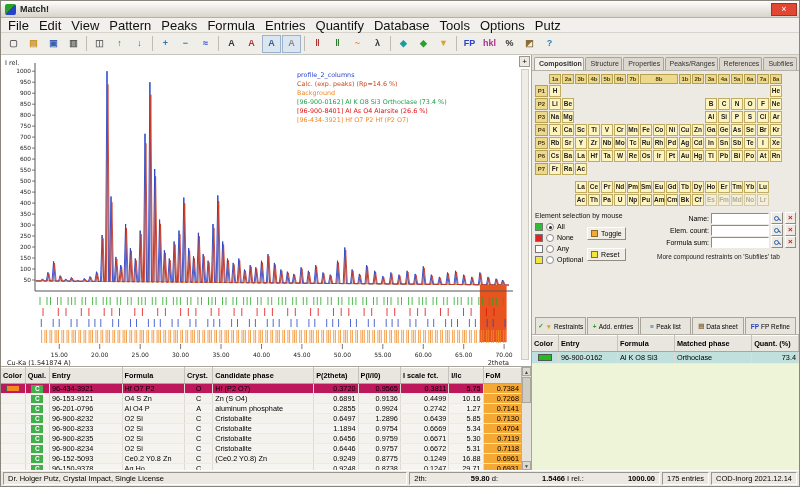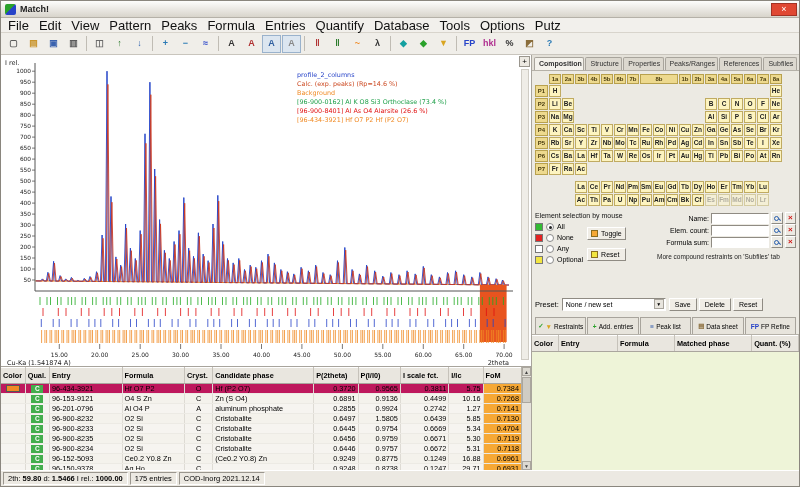--- a/index.html
+++ b/index.html
@@ -89,21 +89,21 @@
 
   .matched-wrap{height:136px;background:#eef4d8;border-top:1px solid #b5b1a8;flex:0 0 auto;overflow:hidden;}
   #matchedtable table{width:100%;}
   #matchedtable tbody tr:nth-child(even) td{background:transparent;}
   #matchedtable td{height:11px;line-height:11px;background:transparent;}
   #matchedtable tr.sel td{background:#bfe0dc;}
 
   .statusbar{height:16px;display:flex;align-items:center;gap:2px;background:#ece9e2;border-top:1px solid #fff;padding:1px 2px;flex:0 0 auto;}
   .seg{border:1px solid;border-color:#9a968e #fff #fff #9a968e;font-size:7.5px;height:13px;line-height:11px;padding:0 4px;white-space:nowrap;overflow:hidden;}
   .seg.grow{flex:1;}
-  #readout b{font-weight:bold;}
+  #readout b{font-weight:bold;margin-left:42px;}
   #chartwrap{position:absolute;left:0;top:0;}
   svg text{font-family:"DejaVu Sans",sans-serif;}
 </style>
 </head>
 <body>
 
 <div class="app">
   <div class="titlebar">
     <span class="app-icon"></span>
     <span class="title-text">Match!</span>
@@ -791,37 +791,37 @@
                     <div class="sw" style="background:transparent;border-color:transparent"></div>
                   </td>
                   <td class="ctr">
                     <div class="qual">C</div>
                   </td>
                   <td>96-900-8232</td>
                   <td>O2 Si</td>
                   <td class="ctr">C</td>
                   <td>Cristobalite</td>
                   <td class="num">0.6497</td>
-                  <td class="num">1.5805</td>
+                  <td class="num">1.2896</td>
                   <td class="num">0.6439</td>
                   <td class="num">5.85</td>
                   <td class="fom">0.7130</td>
                 </tr>
                 <tr class="">
                   <td class="ctr">
                     <div class="sw" style="background:transparent;border-color:transparent"></div>
                   </td>
                   <td class="ctr">
                     <div class="qual">C</div>
                   </td>
                   <td>96-900-8233</td>
                   <td>O2 Si</td>
                   <td class="ctr">C</td>
                   <td>Cristobalite</td>
-                  <td class="num">0.6445</td>
+                  <td class="num">1.1894</td>
                   <td class="num">0.9754</td>
                   <td class="num">0.6669</td>
                   <td class="num">5.34</td>
                   <td class="fom">0.4704</td>
                 </tr>
                 <tr class="">
                   <td class="ctr">
                     <div class="sw" style="background:transparent;border-color:transparent"></div>
                   </td>
                   <td class="ctr">
@@ -1110,32 +1110,20 @@
                     <span class="clrx">×</span>
                   </button>
                 </div>
               </div>
             <div class="note">More compound restraints on 'Subfiles' tab</div>
           </div>
         </div>
 
         <div class="spacer"></div>
 
-        <div class="preset-row">
-          <span class="plabel">Preset:</span>
-          <div class="pselect">
-            <span>None / new set</span>
-            <span class="parrow">▼</span>
-          </div>
-          <div id="presetbtns" style="display:flex;gap:2px;">
-              <button class="pbtn">Save</button>
-              <button class="pbtn">Delete</button>
-              <button class="pbtn">Reset</button>
-            </div>
-        </div>
 
         <div class="tool-tabs" id="tooltabs">
             <button class="tooltab">
               <span class="tt-ic" style="color: rgb(42, 161, 42);">✓</span>
               <span class="tt-ic" style="color: rgb(217, 165, 32);">▼</span>
               <span>Restraints</span>
             </button>
             <button class="tooltab">
               <span class="tt-ic" style="color: rgb(42, 161, 42);">+</span>
               <span>Add. entries</span>
@@ -1168,25 +1156,35 @@
               <thead>
                 <tr>
                   <th>Color</th>
                   <th>Entry</th>
                   <th>Formula</th>
                   <th>Matched phase</th>
                   <th>Quant. (%)</th>
                 </tr>
               </thead>
               <tbody>
+                <tr class="sel">
+                  <td class="ctr">
+                    <div class="sw" style="background:#22bb22;border-color:#555"></div>
+                  </td>
+                  <td>96-900-0162</td>
+                  <td>Al K O8 Si3</td>
+                  <td>Orthoclase</td>
+                  <td class="num">73.4</td>
+                </tr>
               </tbody>
             </table>
           </div>
       </div>
     </div>
   </div>
 
   <div class="statusbar">
+    <span class="seg grow">Dr. Holger Putz, Crystal Impact, Single License</span>
     <span class="seg" id="readout"><span>2th: </span><b>59.80</b><span>   d: </span><b>1.5466</b><span>   I rel.: </span><b>1000.00</b></span>
     <span class="seg">175 entries</span>
     <span class="seg">COD-Inorg 2021.12.14</span>
   </div>
 </div>
 
 </body></html>

